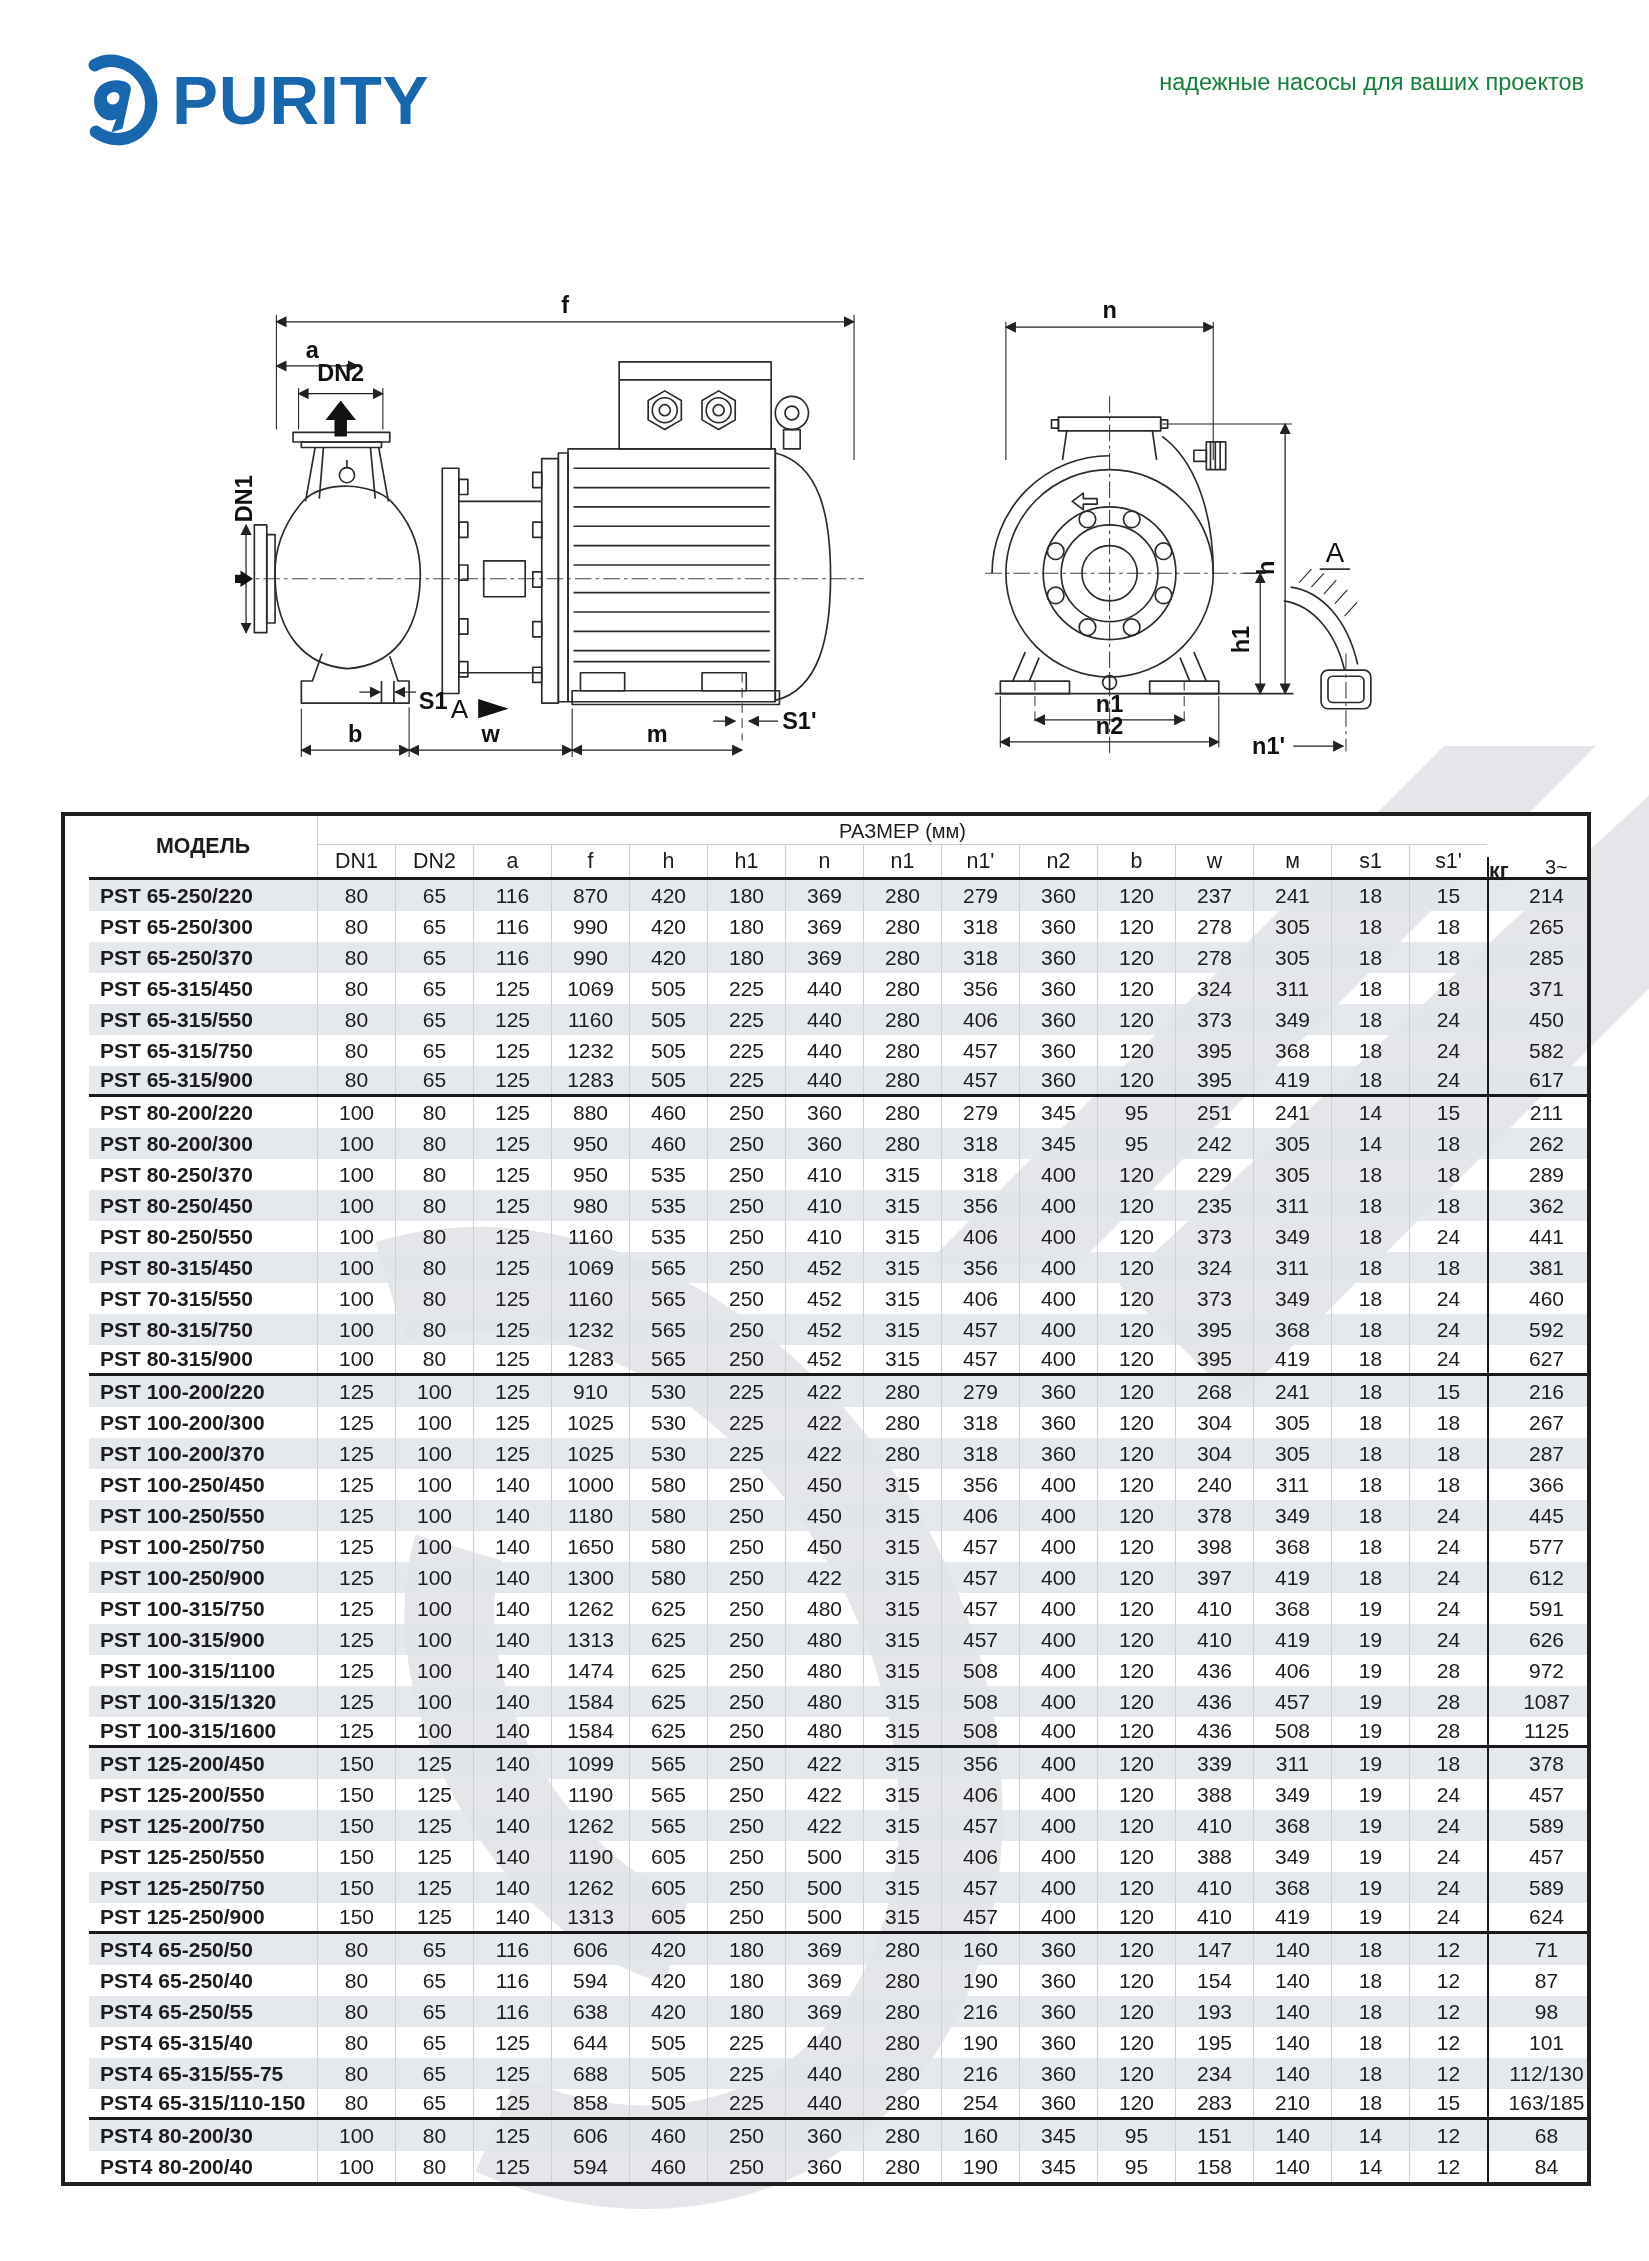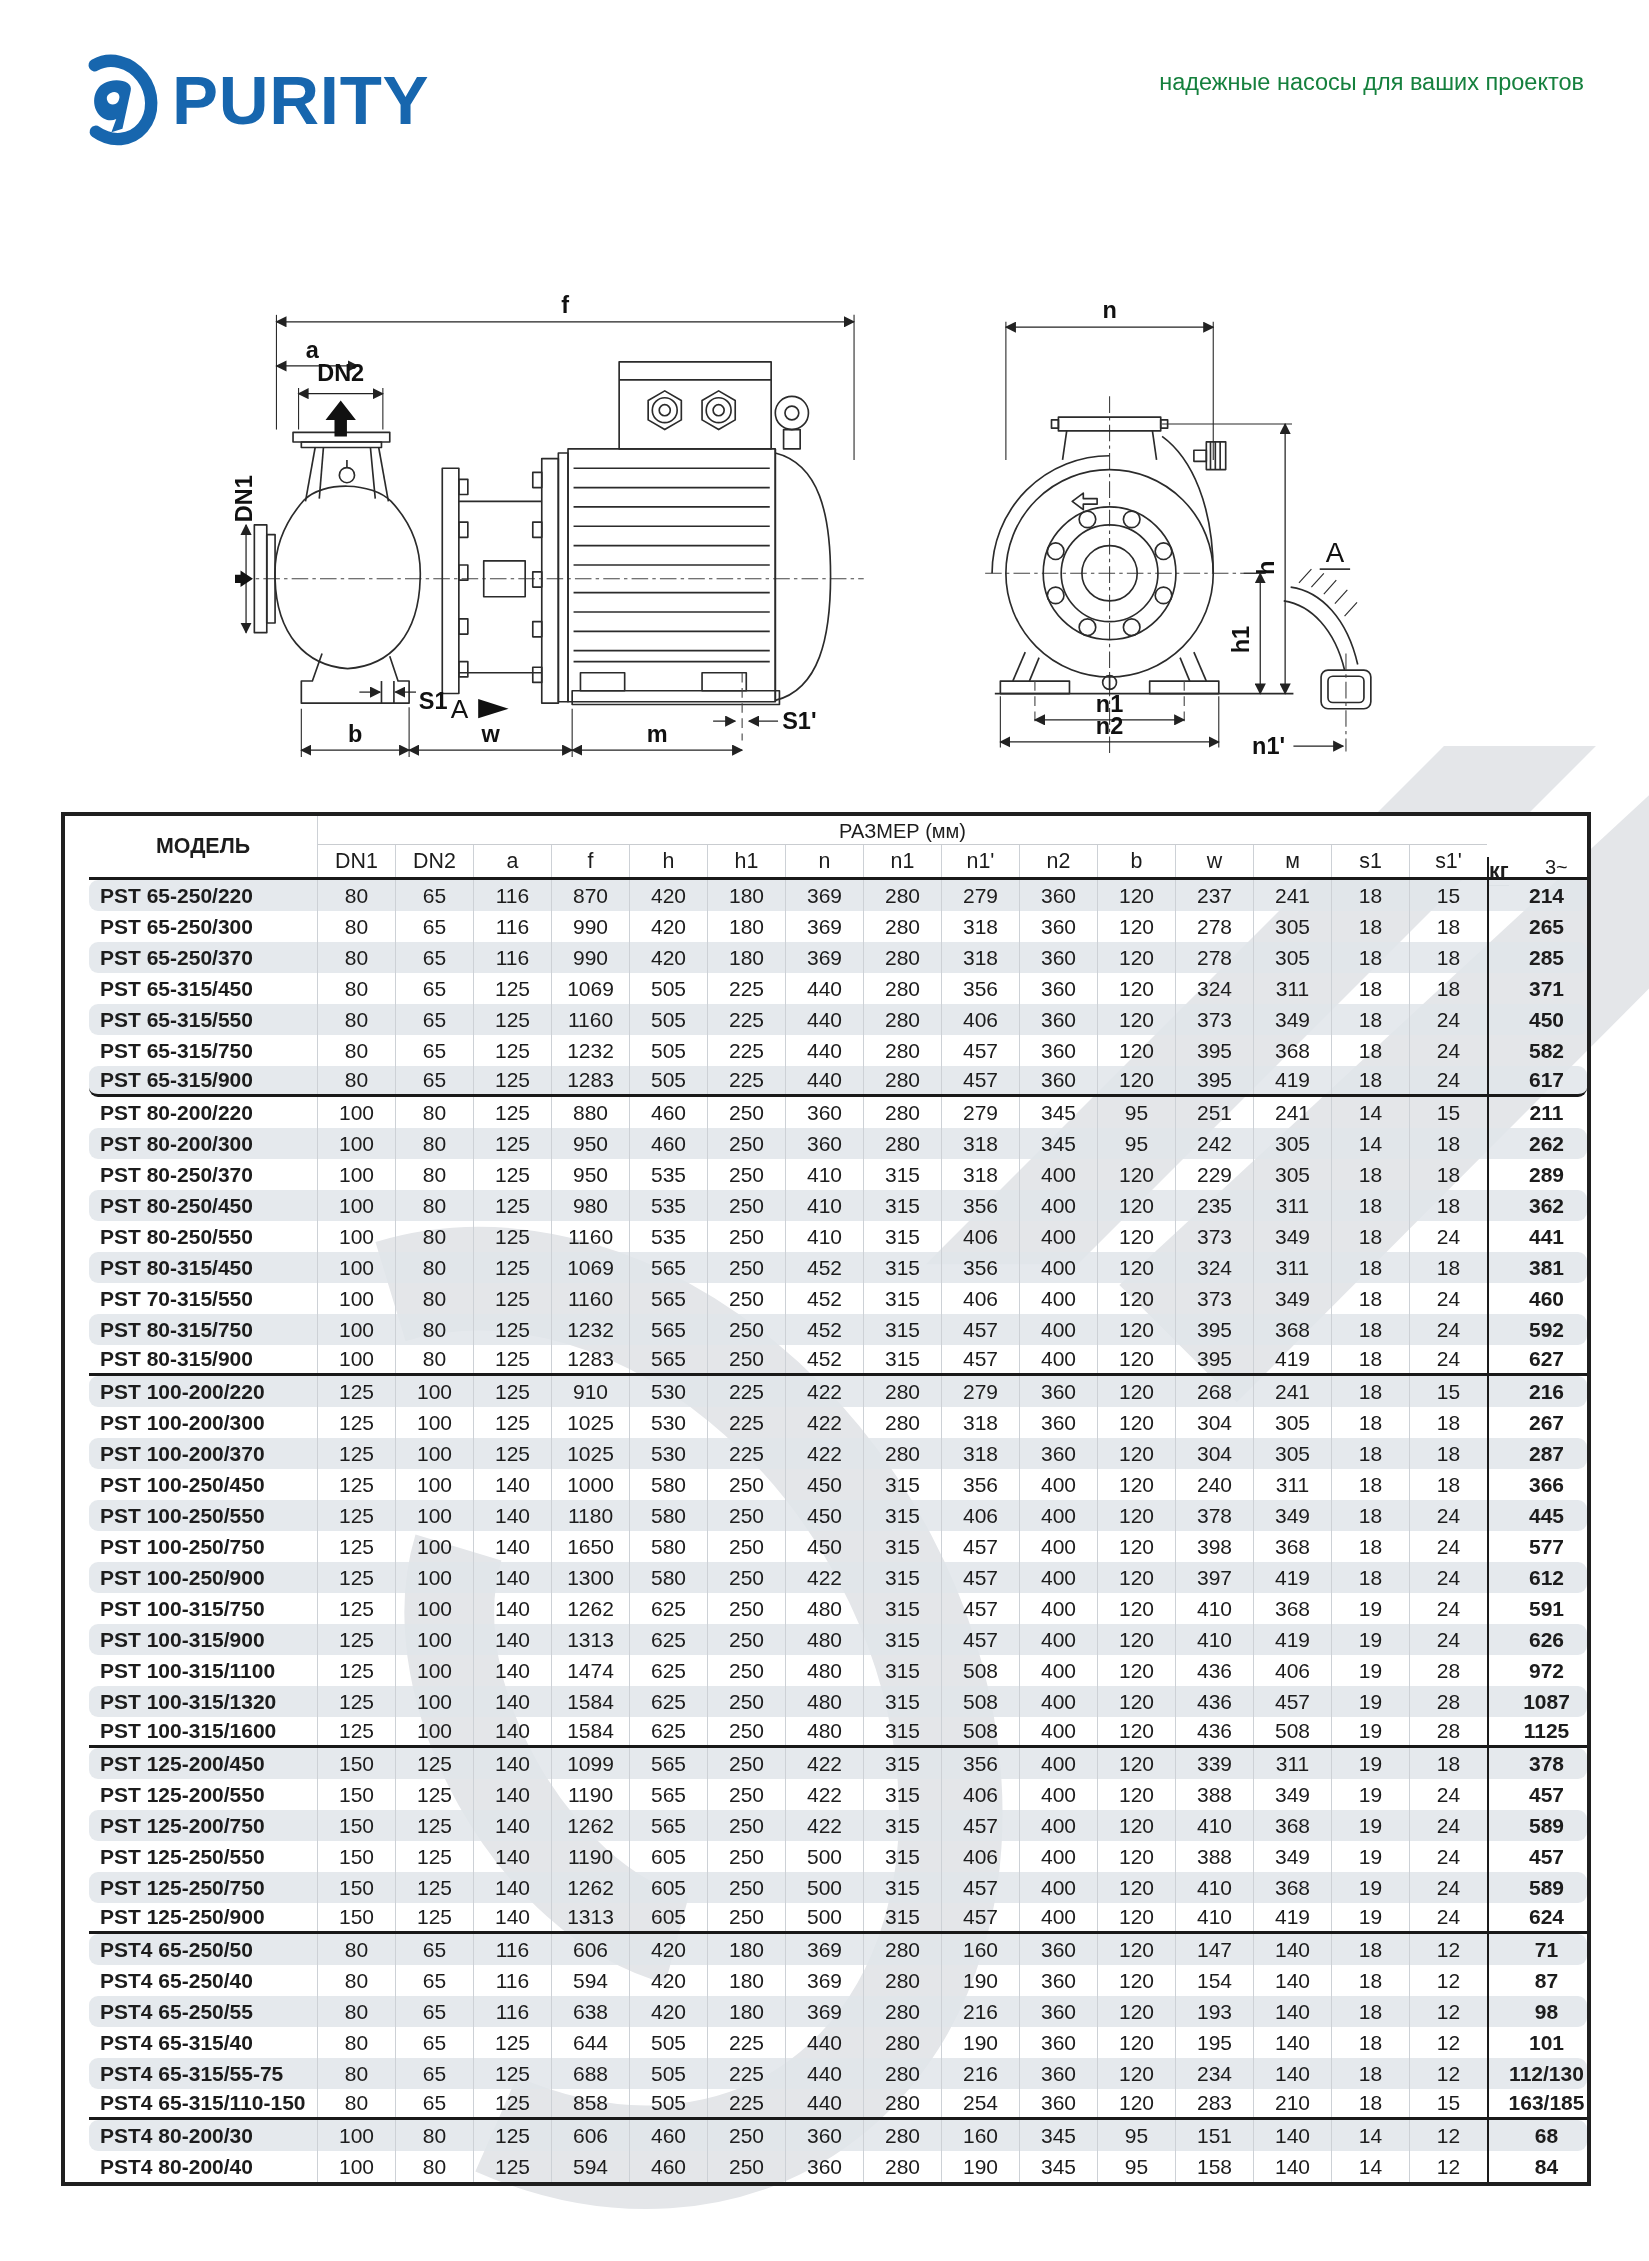--- a/index.html
+++ b/index.html
@@ -37,26 +37,26 @@
   .h-col{grid-row:2;display:flex;align-items:center;justify-content:center;font-size:21.4px;
          border-left:1.4px solid #cdd1d6;}
   .h-kg{grid-column:17;grid-row:1/3;display:flex;align-items:stretch;
         border-left:2.8px solid #1a1a1a;margin-top:41px;}
   .h-kg .kgt{height:29px;display:flex;align-items:flex-end;justify-content:center;font-weight:700;
         font-size:21.4px;border-bottom:1.4px solid #c9ccd0;box-sizing:border-box;padding-bottom:1.4px;}
   .h-kg .kgs{flex:1;display:flex;align-items:center;justify-content:center;font-size:20px;}
   #rows{position:relative;z-index:1;}
   .trow{display:grid;grid-template-columns:228px repeat(15,78px) 117px;height:31px;
         box-sizing:border-box;}
-  .trow.even{background:rgba(224,229,234,0.85);border-radius:9px;}
+  .trow.even{background:rgba(224,229,234,0.85);}
   .trow.sep{border-bottom:3.5px solid #191919;}
   .cell{display:flex;align-items:center;justify-content:center;font-size:21px;
         border-left:1.4px solid #cdd1d6;height:100%;box-sizing:border-box;}
   .cell.model{border-left:none;justify-content:flex-start;padding-left:11px;font-weight:700;}
-  .cell.kg{font-weight:700;border-left:2.8px solid #1a1a1a;text-align:center;}
+  .cell.kg{font-weight:400;border-left:2.8px solid #1a1a1a;text-align:center;}
 </style>
 </head>
 <body>
 
 <svg id="watermark" class="layer" width="1650" height="2261" viewBox="0 0 2388 3273">
   <g transform="rotate(-30 900 2450)">
     <path d="M 900 1780 A 520 670 0 1 1 430 2900" stroke="#e4e6e9" stroke-width="150" fill="none"></path>
     <path d="M 800 2150 C 640 2300 640 2650 790 2800" stroke="#e4e6e9" stroke-width="130" fill="none"></path>
   </g>
   <polygon points="2090,1080 2310,1080 1560,1830 1340,1830" fill="#e4e6e9"></polygon>

